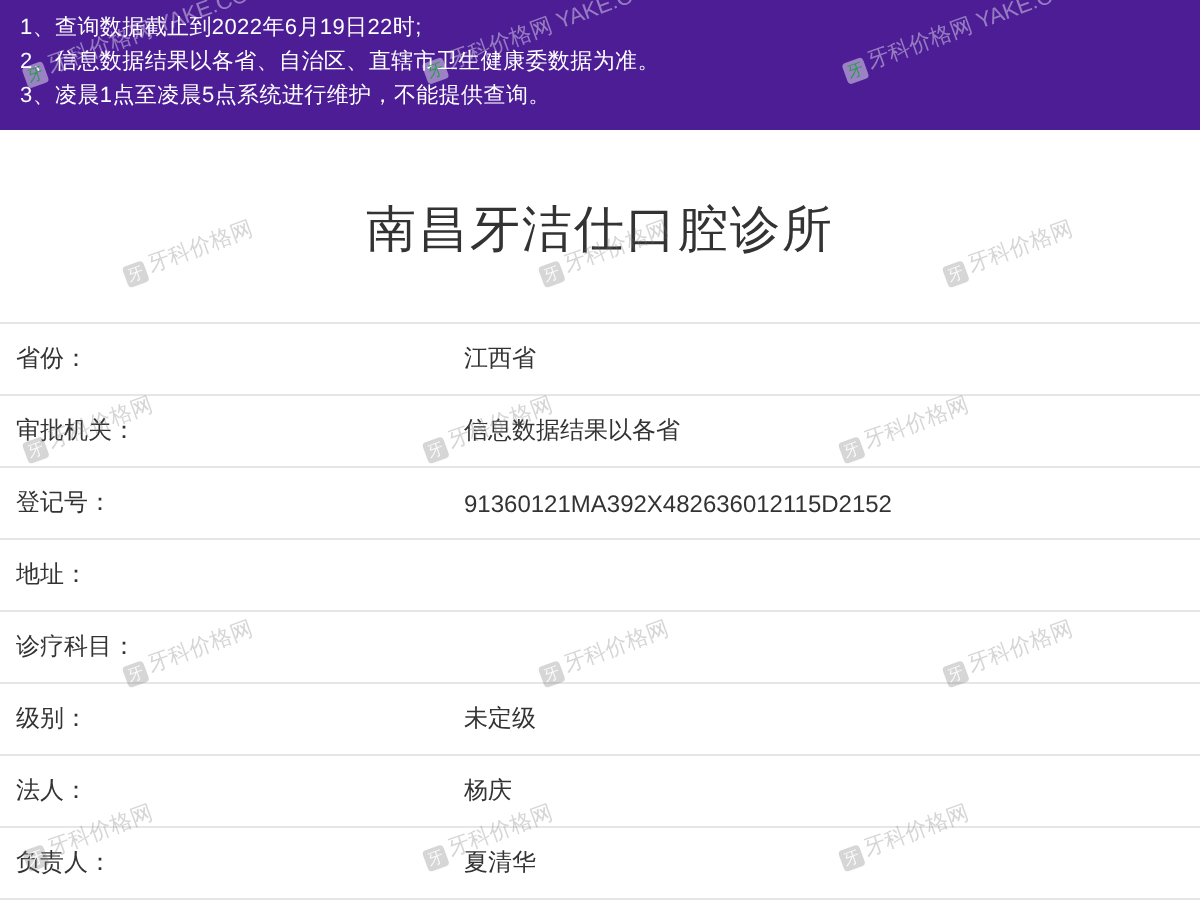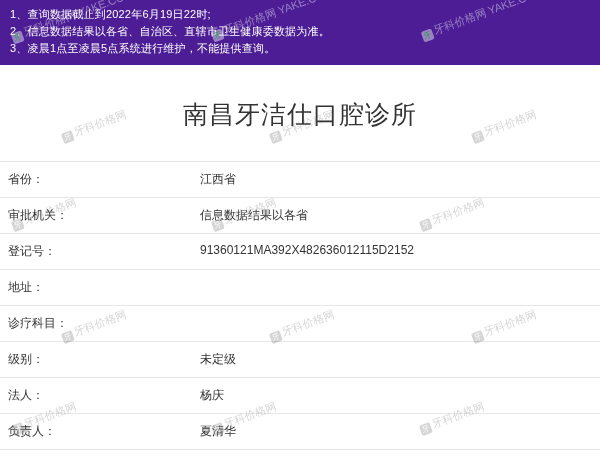--- a/index.html
+++ b/index.html
@@ -46,23 +46,24 @@
   }
 
   
   .table {
     position: relative;
     z-index: 2;
     border-top: 1px solid #e6e6e6;
   }
   .row {
     display: flex;
-    align-items: flex-start;
+    align-items: center;
     border-bottom: 1px solid #e6e6e6;
     min-height: 34px;
+    gap: 32px;
   }
   .row:last-child {
     border-bottom: none;
   }
   .cell-label {
     width: 190px;
     flex: 0 0 190px;
     box-sizing: border-box;
     padding: 9px 0 9px 8px;
     font-size: 12px;

